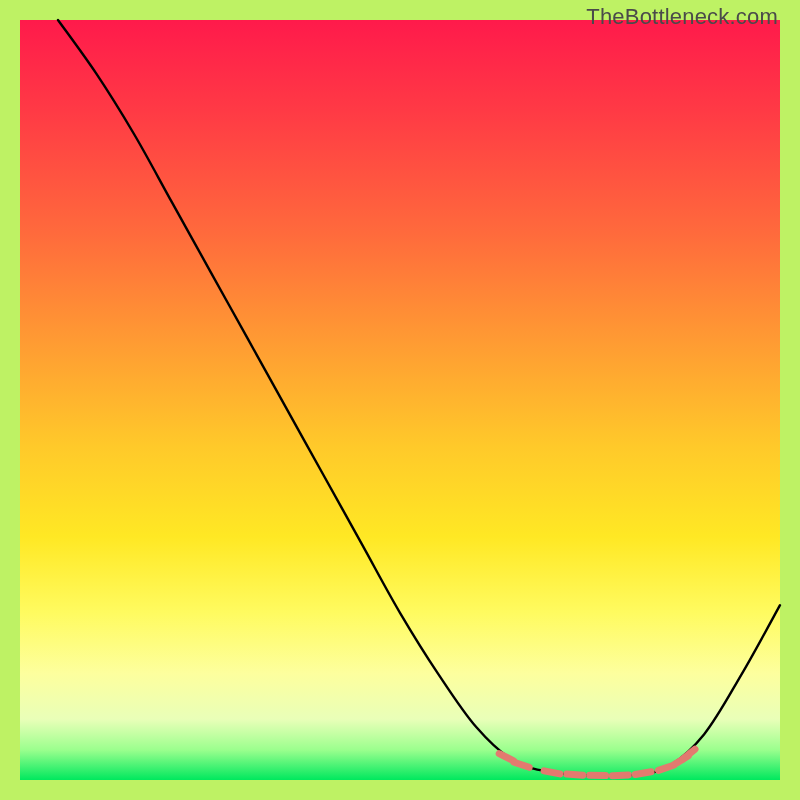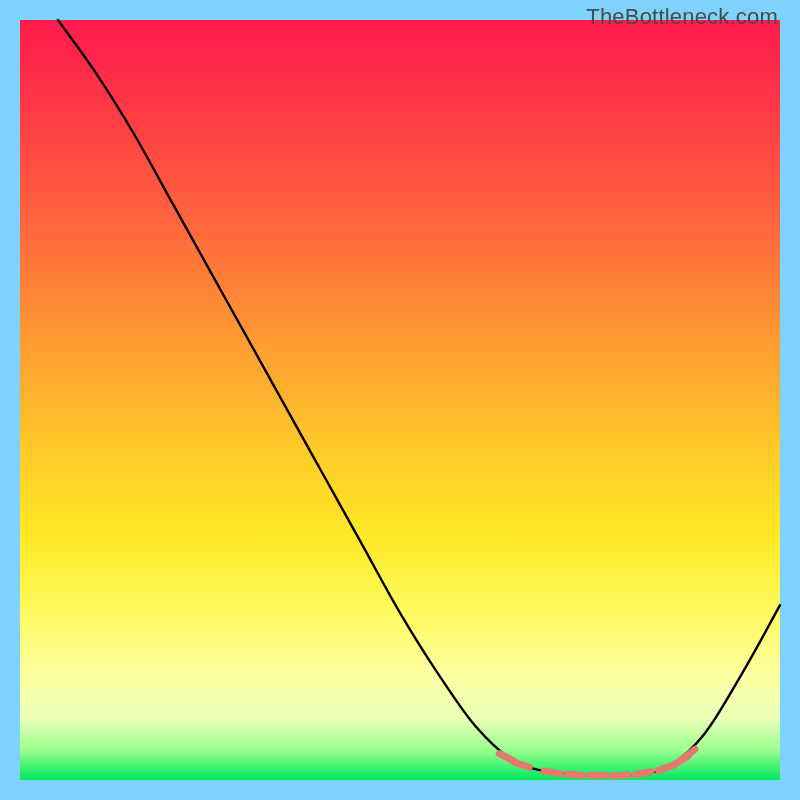--- a/index.html
+++ b/index.html
@@ -10,21 +10,21 @@
     overflow: hidden;
     background: #000;
     font-family: Arial, Helvetica, sans-serif;
   }
   .frame {
     position: absolute;
     left: 0;
     top: 0;
     width: 800px;
     height: 800px;
-    background: #7dd3fc;
+    background: #bef264;
   }
   .plot {
     position: absolute;
     left: 20px;
     top: 20px;
     width: 760px;
     height: 760px;
     
     background: linear-gradient(to bottom,
       #ff1a4b 0%,

